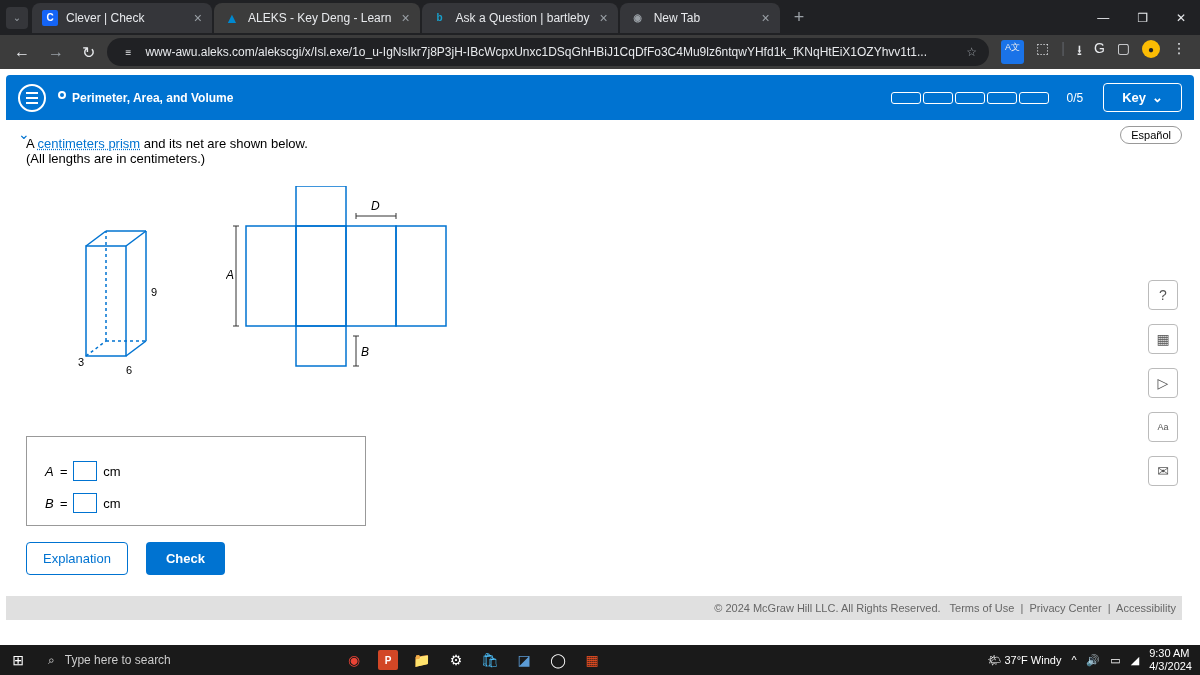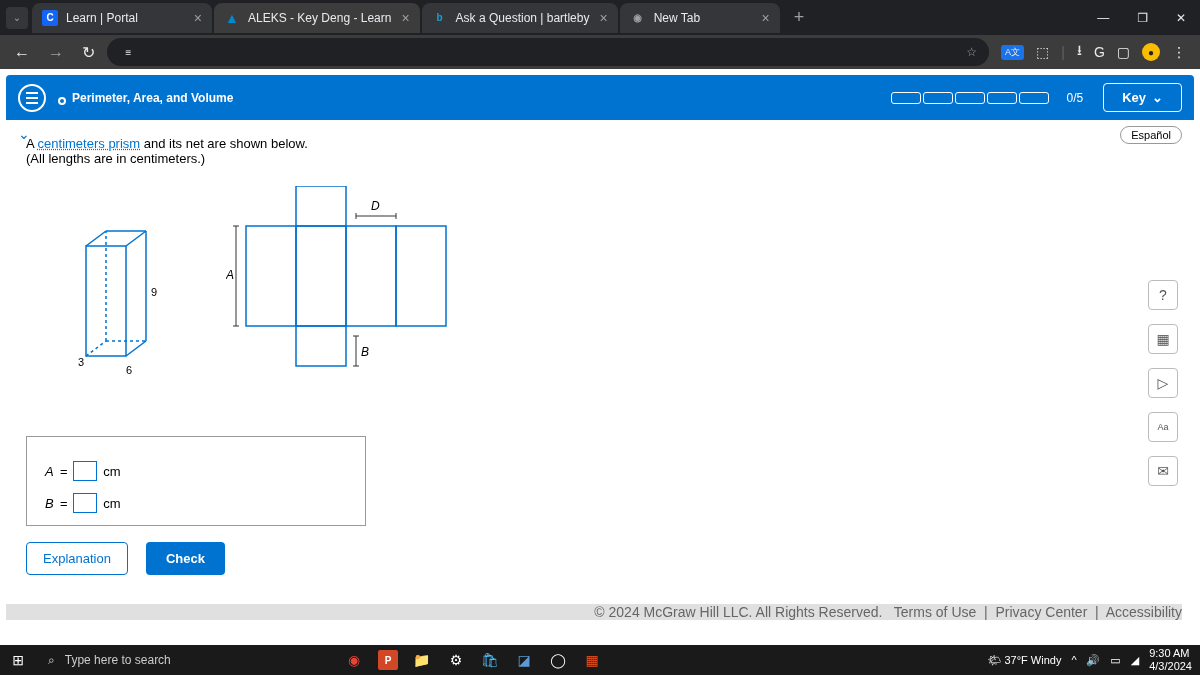--- a/index.html
+++ b/index.html
@@ -14,30 +14,30 @@
 .tab-close{margin-left:auto;color:#9aa0a6;font-size:14px;padding-left:10px}
 .new-tab{color:#9aa0a6;font-size:18px;padding:0 12px}
 .win-controls{margin-left:auto;display:flex;color:#e8eaed}
 .win-controls span{padding:8px 14px;font-size:12px}
 
 .address-bar{height:34px;background:#3c3c3c;display:flex;align-items:center;padding:0 8px;gap:6px}
 .nav-btn{color:#9aa0a6;font-size:16px;padding:0 6px}
 .nav-btn.active{color:#e8eaed}
 .url-bar{flex:1;height:28px;background:#202124;border-radius:14px;display:flex;align-items:center;padding:0 12px;color:#e8eaed;font-size:12px;gap:8px}
 .url-icon{width:18px;height:18px;display:flex;align-items:center;justify-content:center;border-radius:3px;font-size:10px}
-.addr-icons{display:flex;gap:12px;color:#e8eaed;font-size:14px;align-items:center;padding:0 6px}
+.addr-icons{display:flex;gap:12px;color:#e8eaed;font-size:14px;padding:0 6px}
 .addr-sep{color:#5f6368}
 
 
 .aleks-content{background:#fff;height:576px;position:relative;overflow:hidden}
 .aleks-header{background:#0073d1;color:#fff;padding:8px 12px;display:flex;align-items:center;margin:6px 6px 0 6px;border-radius:4px 4px 0 0}
 .menu-icon{width:28px;height:28px;border:2px solid #fff;border-radius:50%;display:flex;flex-direction:column;justify-content:center;align-items:center;gap:3px;margin-right:12px}
 .menu-icon span{width:12px;height:2px;background:#fff}
 .header-text{font-size:12px}
-.header-title{font-weight:bold;display:flex;align-items:flex-end;gap:6px}
+.header-title{font-weight:bold;display:flex;align-items:flex-start;gap:6px}
 .title-dot{width:8px;height:8px;border:2px solid #fff;border-radius:50%}
 .progress-boxes{margin-left:auto;display:flex;gap:2px;align-items:center}
 .pbox{width:30px;height:12px;border:1px solid #fff;border-radius:3px}
 .pscore{margin-left:16px;font-size:12px}
 .key-btn{margin-left:20px;padding:6px 18px;border:1px solid #fff;border-radius:4px;font-size:13px;font-weight:bold;display:flex;align-items:center;gap:6px}
 
 .problem-area{background:#fff;margin:0 6px;padding:12px 20px;position:relative;height:500px}
 .collapse-btn{position:absolute;left:12px;top:6px;color:#0073d1;font-size:14px}
 .espanol{position:absolute;right:12px;top:6px;border:1px solid #999;border-radius:12px;padding:2px 10px;font-size:11px}
 .problem-text{margin-top:4px;font-size:13px}
@@ -51,42 +51,42 @@
 .answer-row{margin-top:12px;font-style:italic;display:flex;align-items:center;gap:6px}
 .answer-input{width:24px;height:20px;border:1px solid #0073d1}
 
 .bottom-btns{margin-top:16px;display:flex;gap:18px}
 .btn-explain{padding:8px 16px;border:1px solid #0073d1;border-radius:4px;color:#0073d1;font-size:13px;background:#fff}
 .btn-check{padding:8px 20px;border:none;border-radius:4px;background:#0073d1;color:#fff;font-size:13px;font-weight:bold}
 
 .sidebar-tools{position:absolute;right:16px;top:160px;display:flex;flex-direction:column;gap:14px}
 .tool-btn{width:30px;height:30px;border:1px solid #bbb;border-radius:4px;display:flex;align-items:center;justify-content:center;font-size:14px;color:#555;background:#fff}
 
-.aleks-footer{position:absolute;bottom:0;right:12px;font-size:14px;color:#666;background:#e0e0e0;width:calc(100% - 12px);text-align:right}
+.aleks-footer{position:absolute;bottom:0;right:12px;font-size:11px;color:#666;padding:6px;background:#e0e0e0;width:calc(100% - 12px);text-align:right}
 .aleks-footer a{color:#666;text-decoration:none}
 
 
 .taskbar{position:absolute;bottom:0;width:100%;height:30px;background:#1a1a1a;display:flex;align-items:center;color:#fff;font-size:12px}
 .start-btn{width:36px;height:30px;display:flex;align-items:center;justify-content:center;font-size:14px}
 .search-box{display:flex;align-items:center;gap:10px;padding:0 12px;width:300px;color:#ccc}
 .task-icons{display:flex;gap:14px;align-items:center;padding:0 8px}
 .task-icon{width:20px;height:20px;display:flex;align-items:center;justify-content:center;font-size:14px}
 .sys-tray{margin-left:auto;display:flex;align-items:center;gap:10px;padding-right:8px;font-size:11px}
 .time-block{line-height:1.2}
 
 svg{display:block}
 </style>
 </head>
 <body>
 
 <div class="browser-tabs">
   <div class="tab-dropdown">⌄</div>
   <div class="tab">
     <span class="tab-icon" style="background:#1464f6;color:#fff">C</span>
-    <span>Learn | Portal</span>
+    <span>Clever | Check</span>
     <span class="tab-close">×</span>
   </div>
   <div class="tab active">
     <span class="tab-icon" style="color:#0089d0;font-size:14px">▲</span>
     <span>ALEKS - Key Deng - Learn</span>
     <span class="tab-close">×</span>
   </div>
   <div class="tab">
     <span class="tab-icon" style="color:#18a0cc">b</span>
     <span>Ask a Question | bartleby</span>
@@ -104,20 +104,21 @@
     <span>✕</span>
   </div>
 </div>
 
 <div class="address-bar">
   <span class="nav-btn active">←</span>
   <span class="nav-btn">→</span>
   <span class="nav-btn active">↻</span>
   <div class="url-bar">
     <span class="url-icon">≡</span>
+    <span style="white-space:nowrap;overflow:hidden">www-awu.aleks.com/alekscgi/x/Isl.exe/1o_u-IgNsIkr7j8P3jH-IBcWcpxUnxc1DSqGhHBiJ1CqDfFo3C4Mu9lz6ntqwYHfd1k_fKNqHtEiX1OZYhvv1t1...</span>
     <span style="margin-left:auto;color:#9aa0a6">☆</span>
   </div>
   <div class="addr-icons">
     <span style="background:#1a73e8;border-radius:3px;padding:1px 4px;font-size:9px">A文</span>
     <span>⬚</span>
     <span class="addr-sep">|</span>
     <span>⭳</span>
     <span>G</span>
     <span>▢</span>
     <span style="background:#fbbc04;border-radius:50%;width:18px;height:18px;display:flex;align-items:center;justify-content:center;font-size:10px;color:#202124">●</span>

